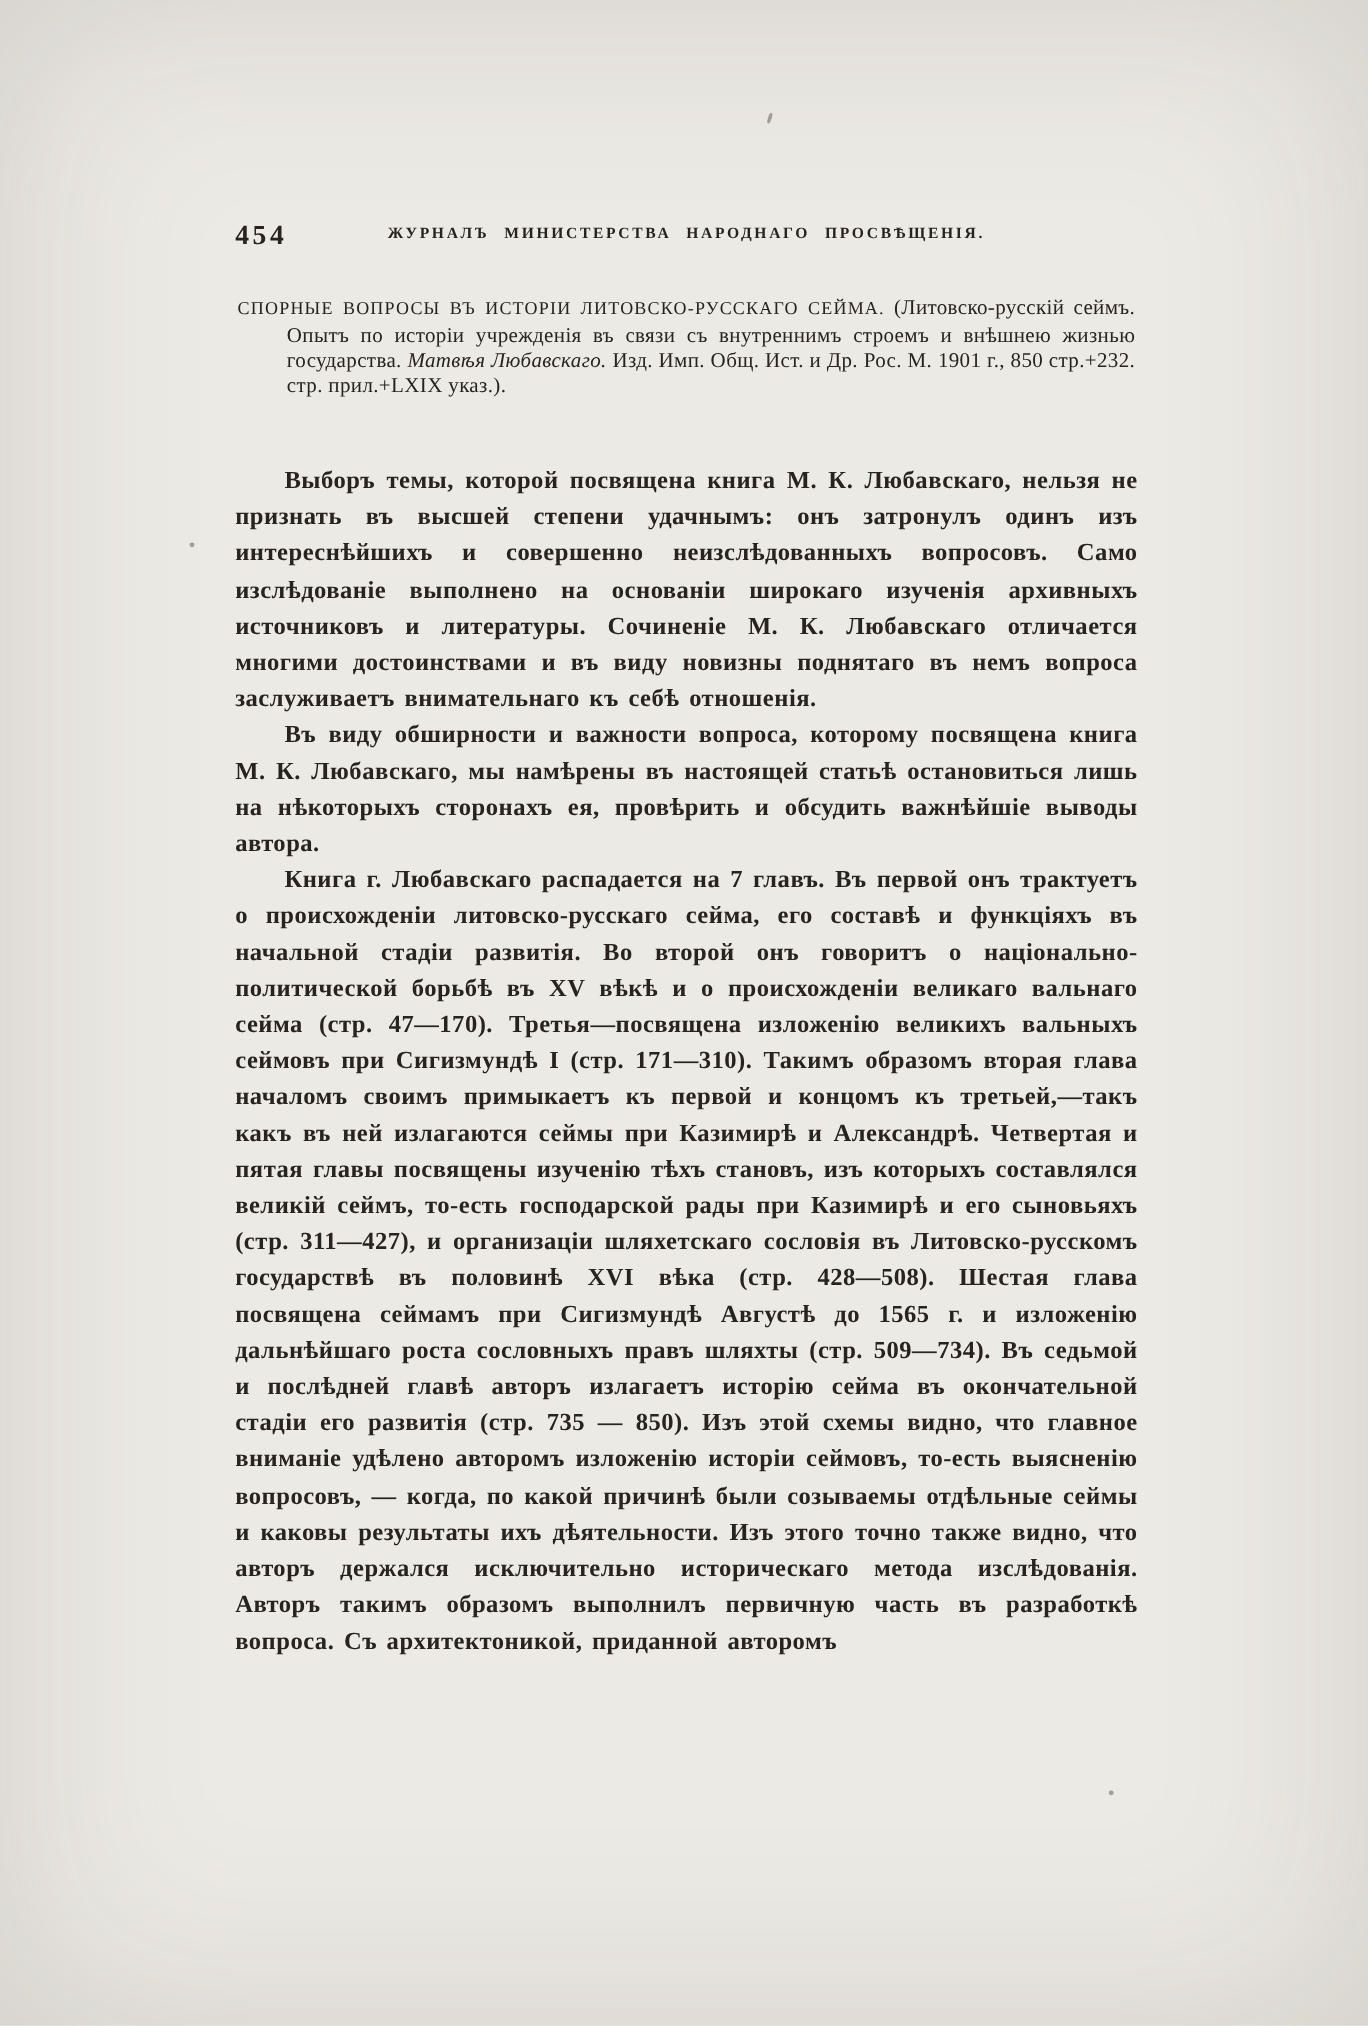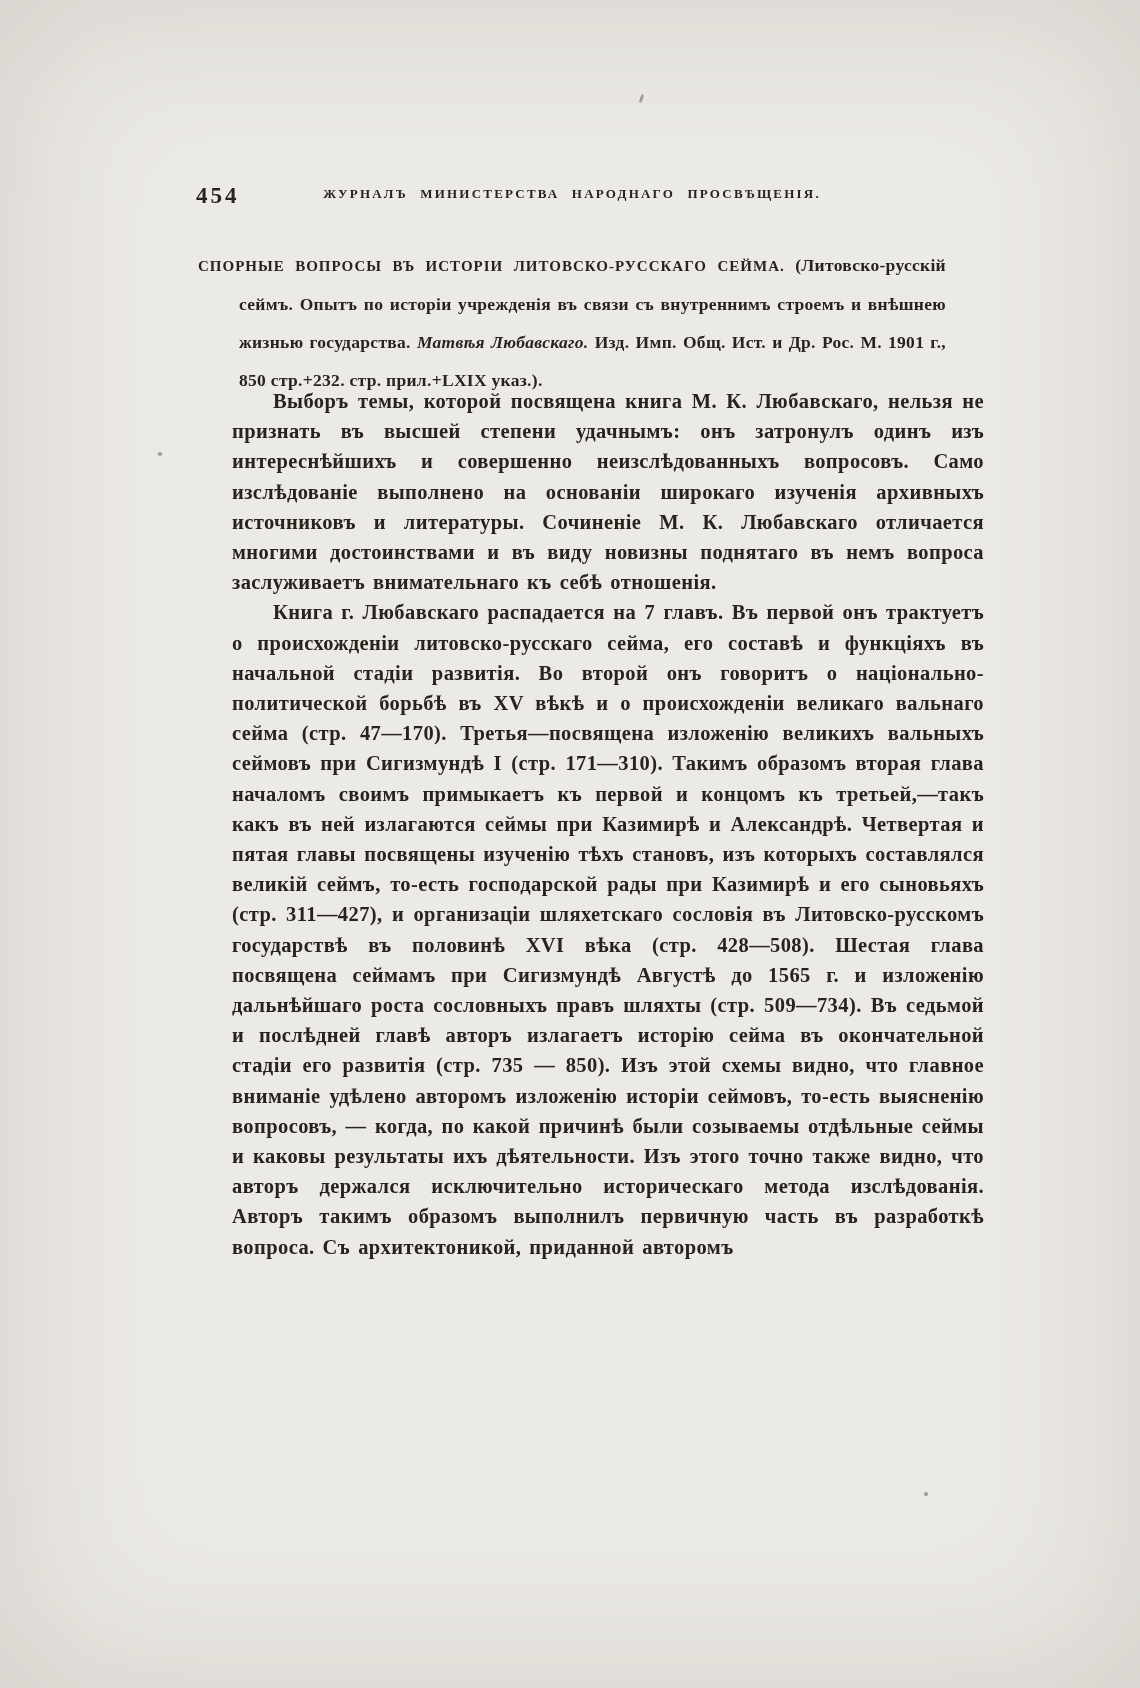--- a/index.html
+++ b/index.html
@@ -35,34 +35,33 @@
     font-weight: bold;
     letter-spacing: 2.2px;
     word-spacing: 7px;
     padding-top: 3px;
   }
   .bib {
     position: absolute;
     top: 246px; left: 198px;
     width: 748px;
     font-size: 17.5px;
-    line-height: 38px;
-    font-weight: bold;
+    line-height: 21px;
+    font-weight: normal;
     text-align: justify;
     padding-left: 41px;
     text-indent: -41px;
     letter-spacing: 0.3px;
   }
   .bib .title-caps { font-size: 15px; letter-spacing: 1px; }
   .bib .author { font-style: italic; }
   .text-col {
     position: absolute;
     top: 386px; left: 196px;
     width: 752px;
-    margin-left: 36px;
   }
   .para {
     margin: 0;
     font-size: 20.5px;
     line-height: 30.2px;
     font-weight: bold;
     text-align: justify;
     text-indent: 41px;
     letter-spacing: 0.4px;
     word-spacing: 2.5px;
@@ -96,16 +95,17 @@
 
   <div class="bib">
     <span class="title-caps">СПОРНЫЕ ВОПРОСЫ ВЪ ИСТОРІИ ЛИТОВСКО-РУССКАГО СЕЙМА.</span>
     <span>(Литовско-русскій сеймъ. Опытъ по исторіи учрежденія въ связи съ внутреннимъ строемъ и внѣшнею жизнью государства.</span>
     <span class="author">Матвѣя Любавскаго.</span>
     <span>Изд. Имп. Общ. Ист. и Др. Рос. М. 1901 г., 850 стр.+232. стр. прил.+LXIX указ.).</span>
   </div>
 
   <div class="text-col">
     <p class="para">Выборъ темы, которой посвящена книга М. К. Любавскаго, нельзя не признать въ высшей степени удачнымъ: онъ затронулъ одинъ изъ интереснѣйшихъ и совершенно неизслѣдованныхъ вопросовъ. Само изслѣдованіе выполнено на основаніи широкаго изученія архивныхъ источниковъ и литературы. Сочиненіе М. К. Любавскаго отличается многими достоинствами и въ виду новизны поднятаго въ немъ вопроса заслуживаетъ внимательнаго къ себѣ отношенія.</p>
+    <p class="para">Въ виду обширности и важности вопроса, которому посвящена книга М. К. Любавскаго, мы намѣрены въ настоящей статьѣ остановиться лишь на нѣкоторыхъ сторонахъ ея, провѣрить и обсудить важнѣйшіе выводы автора.</p>
     <p class="para">Книга г. Любавскаго распадается на 7 главъ. Въ первой онъ трактуетъ о происхожденіи литовско-русскаго сейма, его составѣ и функціяхъ въ начальной стадіи развитія. Во второй онъ говоритъ о національно-политической борьбѣ въ XV вѣкѣ и о происхожденіи великаго вальнаго сейма (стр. 47—170). Третья—посвящена изложенію великихъ вальныхъ сеймовъ при Сигизмундѣ I (стр. 171—310). Такимъ образомъ вторая глава началомъ своимъ примыкаетъ къ первой и концомъ къ третьей,—такъ какъ въ ней излагаются сеймы при Казимирѣ и Александрѣ. Четвертая и пятая главы посвящены изученію тѣхъ становъ, изъ которыхъ составлялся великій сеймъ, то-есть господарской рады при Казимирѣ и его сыновьяхъ (стр. 311—427), и организаціи шляхетскаго сословія въ Литовско-русскомъ государствѣ въ половинѣ XVI вѣка (стр. 428—508). Шестая глава посвящена сеймамъ при Сигизмундѣ Августѣ до 1565 г. и изложенію дальнѣйшаго роста сословныхъ правъ шляхты (стр. 509—734). Въ седьмой и послѣдней главѣ авторъ излагаетъ исторію сейма въ окончательной стадіи его развитія (стр. 735 — 850). Изъ этой схемы видно, что главное вниманіе удѣлено авторомъ изложенію исторіи сеймовъ, то-есть выясненію вопросовъ, — когда, по какой причинѣ были созываемы отдѣльные сеймы и каковы результаты ихъ дѣятельности. Изъ этого точно также видно, что авторъ держался исключительно историческаго метода изслѣдованія. Авторъ такимъ образомъ выполнилъ первичную часть въ разработкѣ вопроса. Съ архитектоникой, приданной авторомъ</p>
   </div>
 
 </div>
 
 </body></html>

